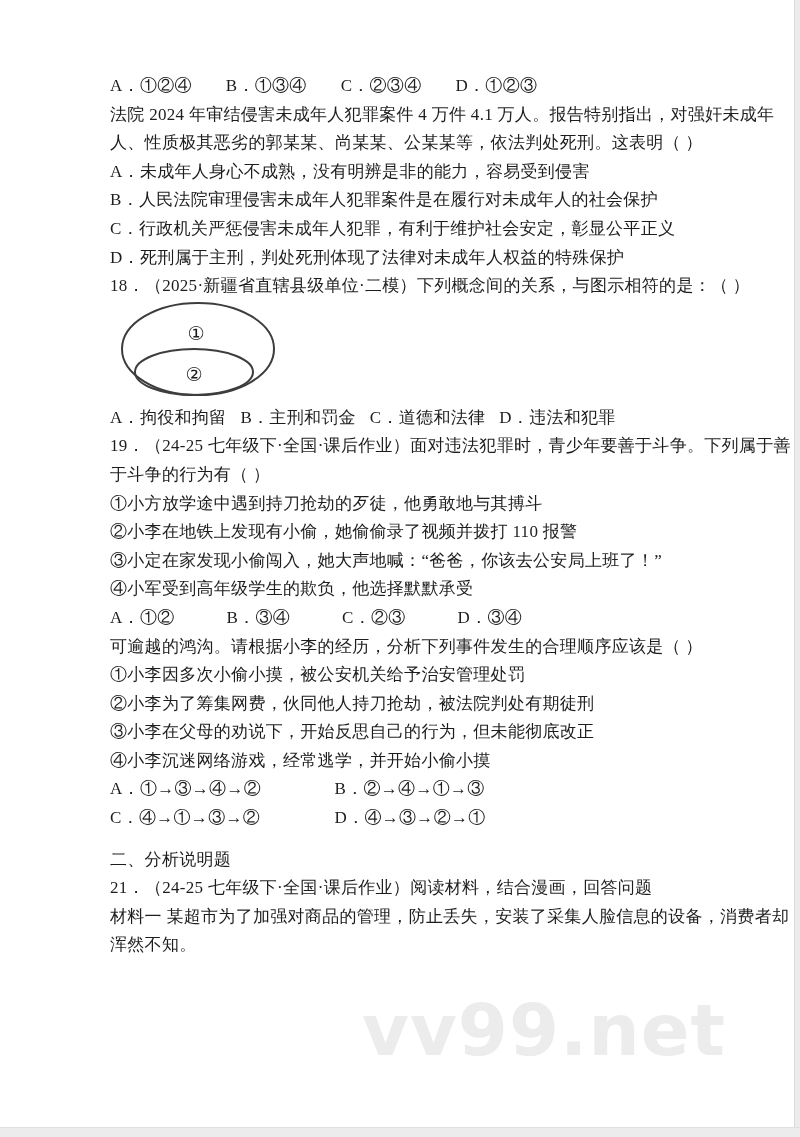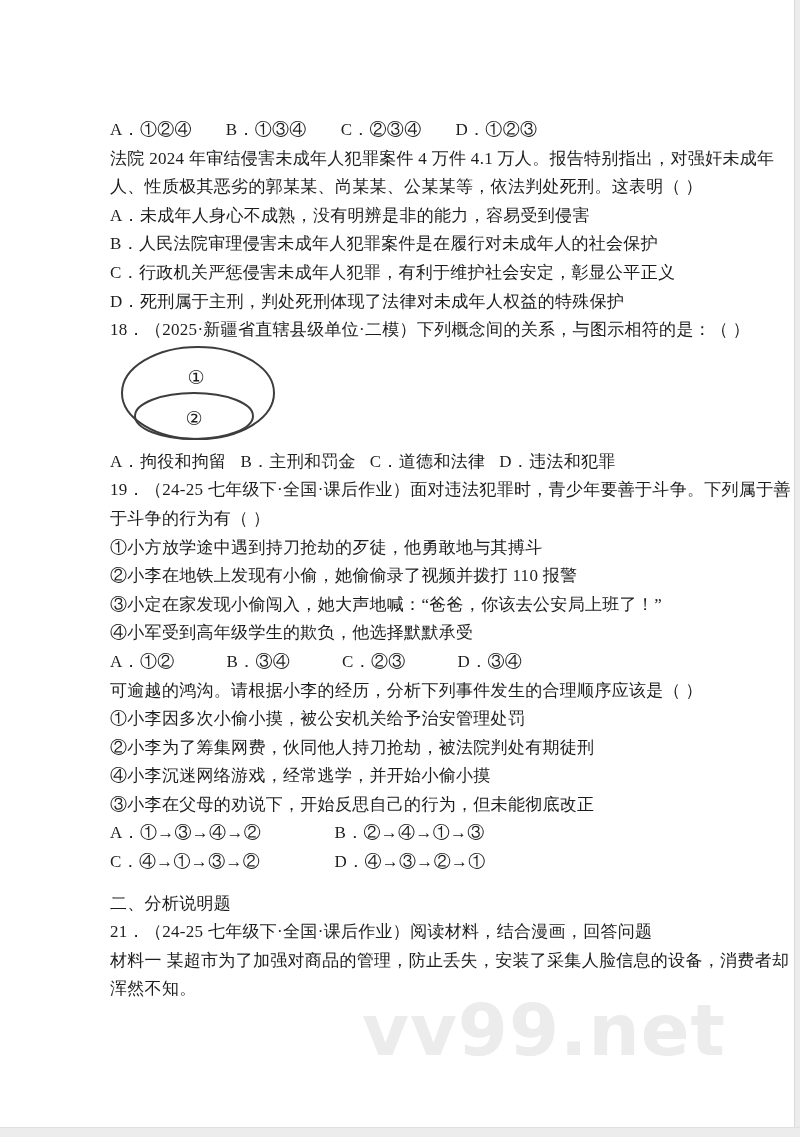--- a/index.html
+++ b/index.html
@@ -14,21 +14,20 @@
     position: absolute; top: 0; left: 0;
     width: 794px; height: 1128px;
     background: #ffffff;
     border-right: 1px solid #d9d9d9;
     overflow: hidden;
   }
   .content {
     position: absolute; top: 72px; left: 110px; width: 600px;
     z-index: 2;
     color: #1d1d1d;
-    margin-top: 44px;
   }
   .ln {
     font-size: 17px;
     line-height: 28.6px;
     white-space: nowrap;
     letter-spacing: 0.3px;
   }
   .opts-row { display: flex; }
   .gap34 > span + span { margin-left: 34px; }
   .gap52 > span + span { margin-left: 52px; }
@@ -106,22 +105,22 @@
     <div class="ln opts-row gap52">
       <span>A．①②</span>
       <span>B．③④</span>
       <span>C．②③</span>
       <span>D．③④</span>
     </div>
 
     <div class="ln">可逾越的鸿沟。请根据小李的经历，分析下列事件发生的合理顺序应该是（  ）</div>
     <div class="ln">①小李因多次小偷小摸，被公安机关给予治安管理处罚</div>
     <div class="ln">②小李为了筹集网费，伙同他人持刀抢劫，被法院判处有期徒刑</div>
+    <div class="ln">③小李在父母的劝说下，开始反思自己的行为，但未能彻底改正</div>
     <div class="ln">④小李沉迷网络游戏，经常逃学，并开始小偷小摸</div>
-    <div class="ln">③小李在父母的劝说下，开始反思自己的行为，但未能彻底改正</div>
     <div class="ln two-col">
       <span>A．①→③→④→②</span>
       <span>B．②→④→①→③</span>
     </div>
     <div class="ln two-col">
       <span>C．④→①→③→②</span>
       <span>D．④→③→②→①</span>
     </div>
 
     <div class="ln section-heading">二、分析说明题</div>

